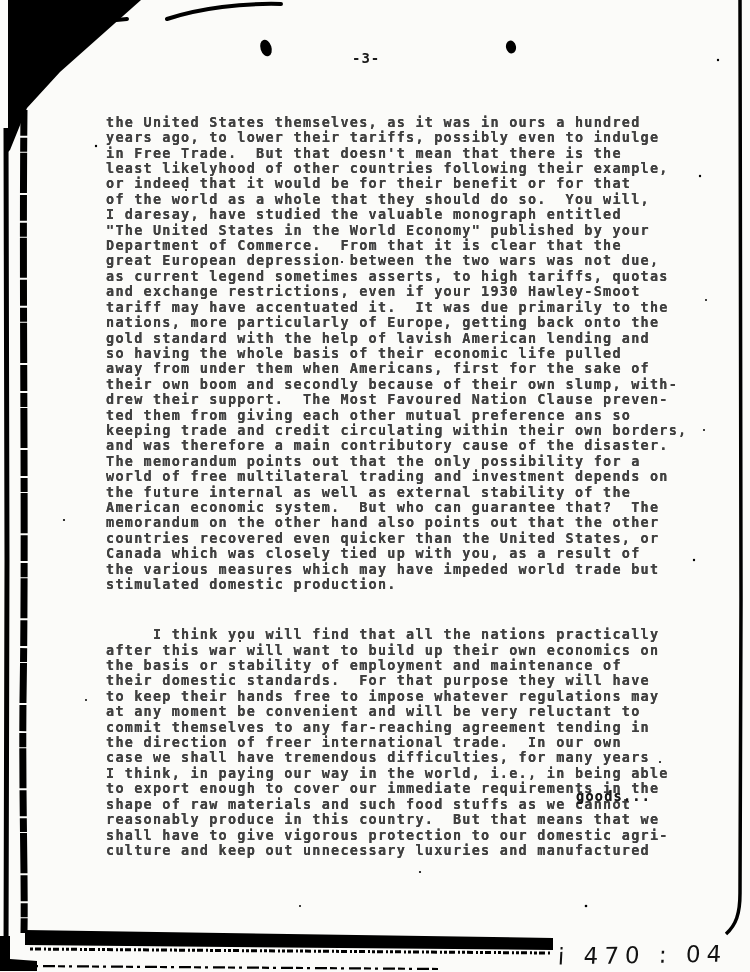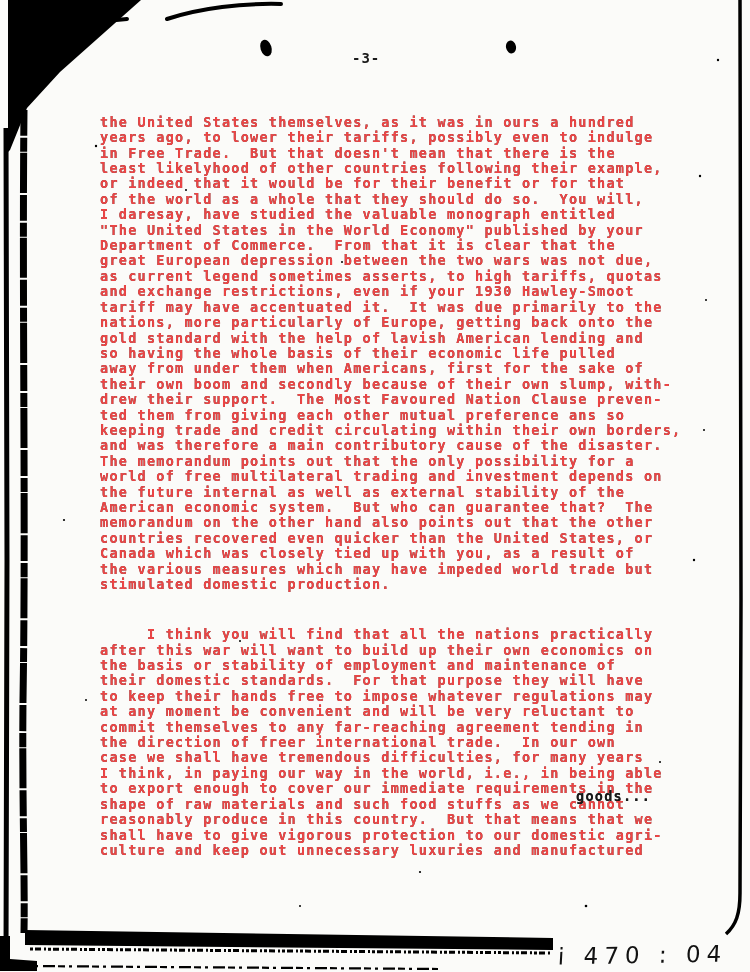--- a/index.html
+++ b/index.html
@@ -21,22 +21,22 @@
   }
   .pageno{
     position:absolute;
     left:352px;top:50px;
     font-size:14px;font-weight:700;
     letter-spacing:1px;
     color:#1b1b1b;
   }
   .textblock{
     position:absolute;
-    left:100px;top:84px;width:605px;
-    color:#ef4444;
+    left:106px;top:84px;width:605px;
+    color:#404040;
     font-size:13.5px;
     font-weight:700;
     line-height:15.4px;
     letter-spacing:1.25px;
     white-space:pre;
     text-shadow:0 0 0.6px rgba(10,10,10,0.75);
   }
   .para2{margin-top:4px;}
   .goods{
     position:absolute;

